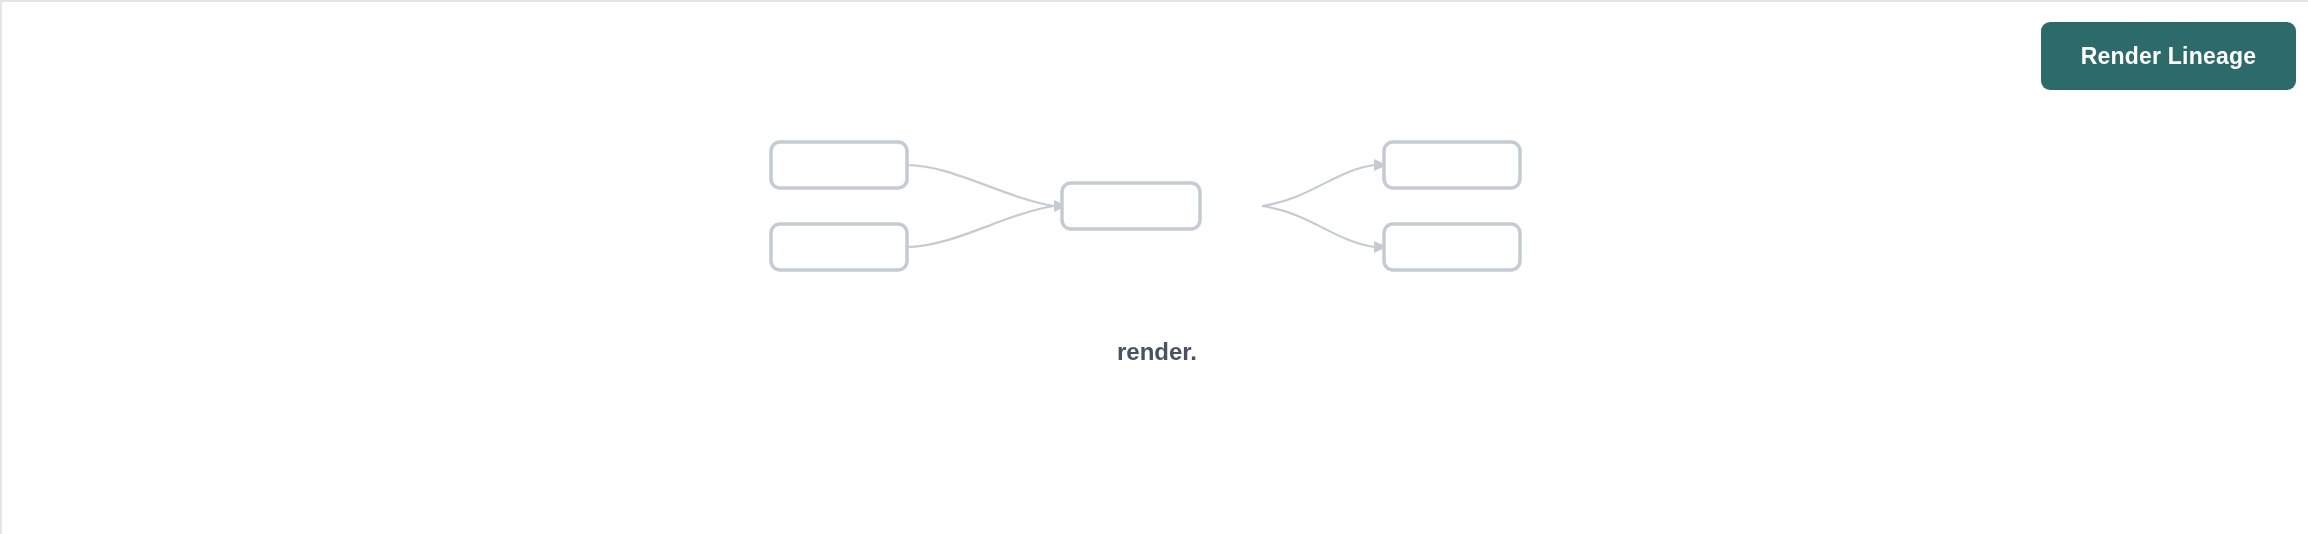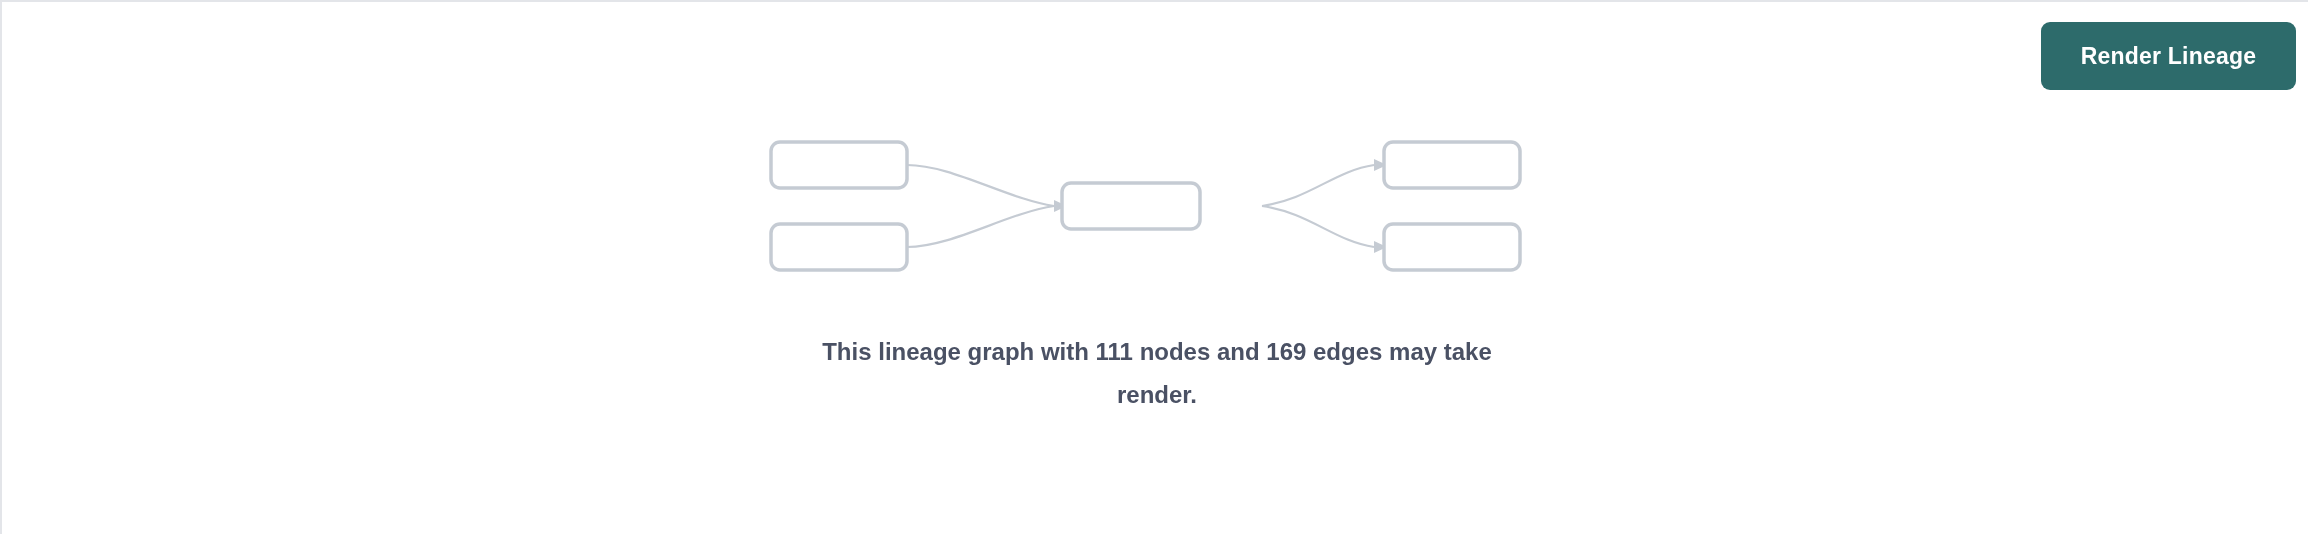--- a/index.html
+++ b/index.html
@@ -108,17 +108,16 @@
 
       <rect class="node-box" x="9" y="15" width="136" height="46" rx="9" ry="9"></rect>
       <rect class="node-box" x="9" y="97" width="136" height="46" rx="9" ry="9"></rect>
       <rect class="node-box" x="300" y="56" width="138" height="46" rx="9" ry="9"></rect>
       <rect class="node-box" x="622" y="15" width="136" height="46" rx="9" ry="9"></rect>
       <rect class="node-box" x="622" y="97" width="136" height="46" rx="9" ry="9"></rect>
     </svg>
   </div>
 
   <div class="message">
-    <div>This lineage graph with 111 nodes and 169 edges may take</div>
     <div>render.</div>
   </div>
 
 </div>
 
 </body></html>

